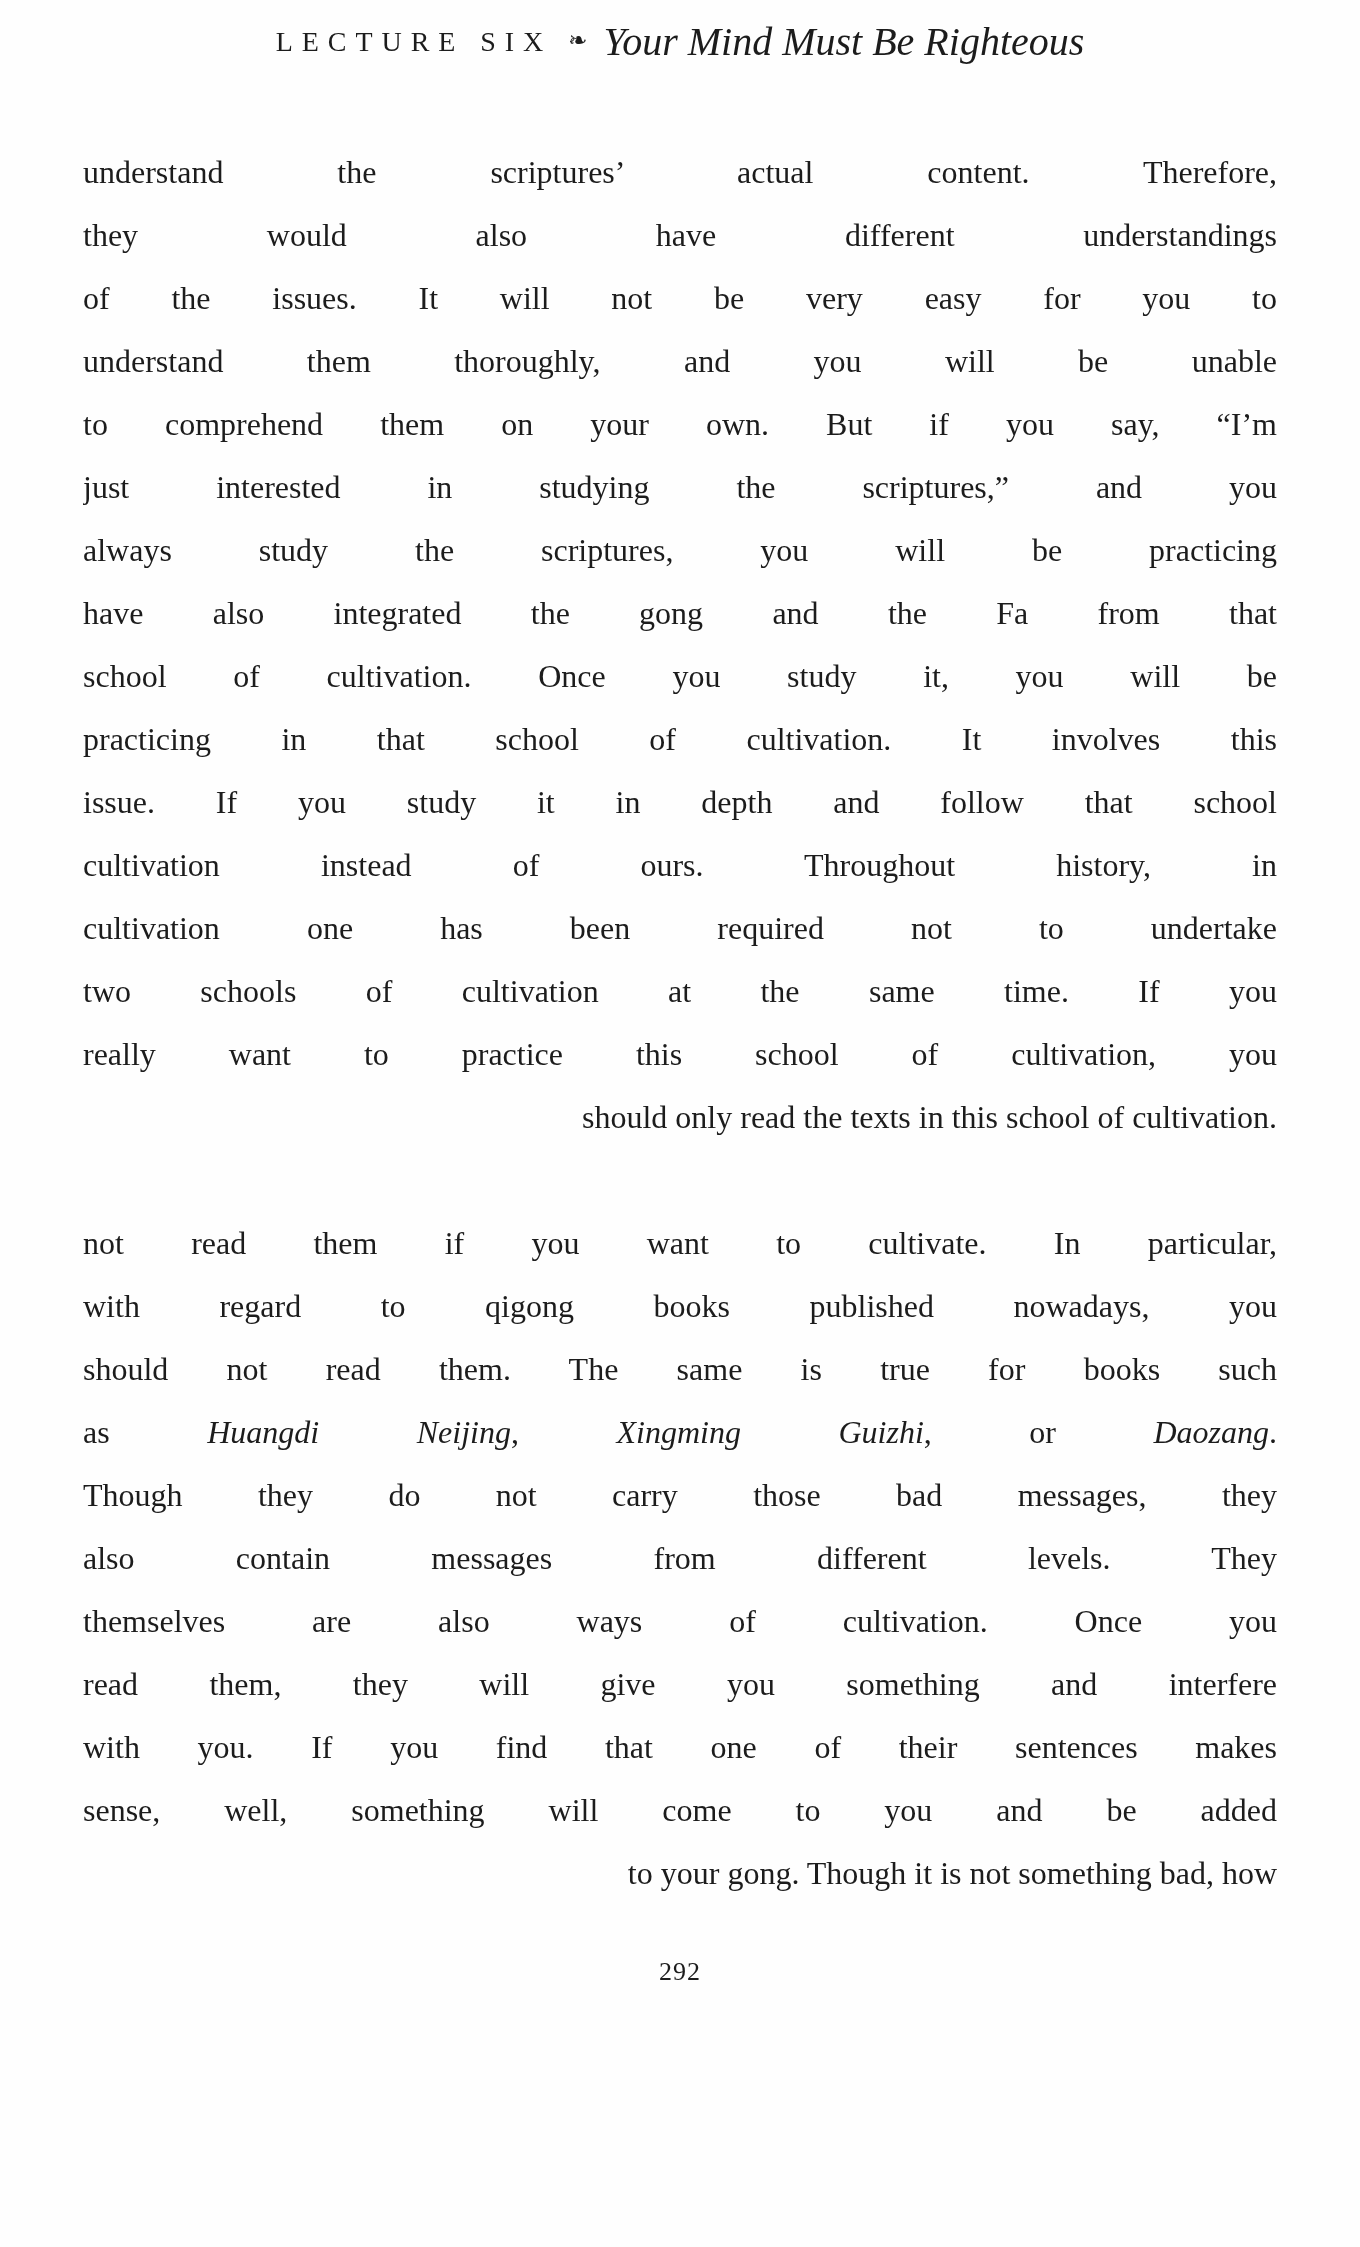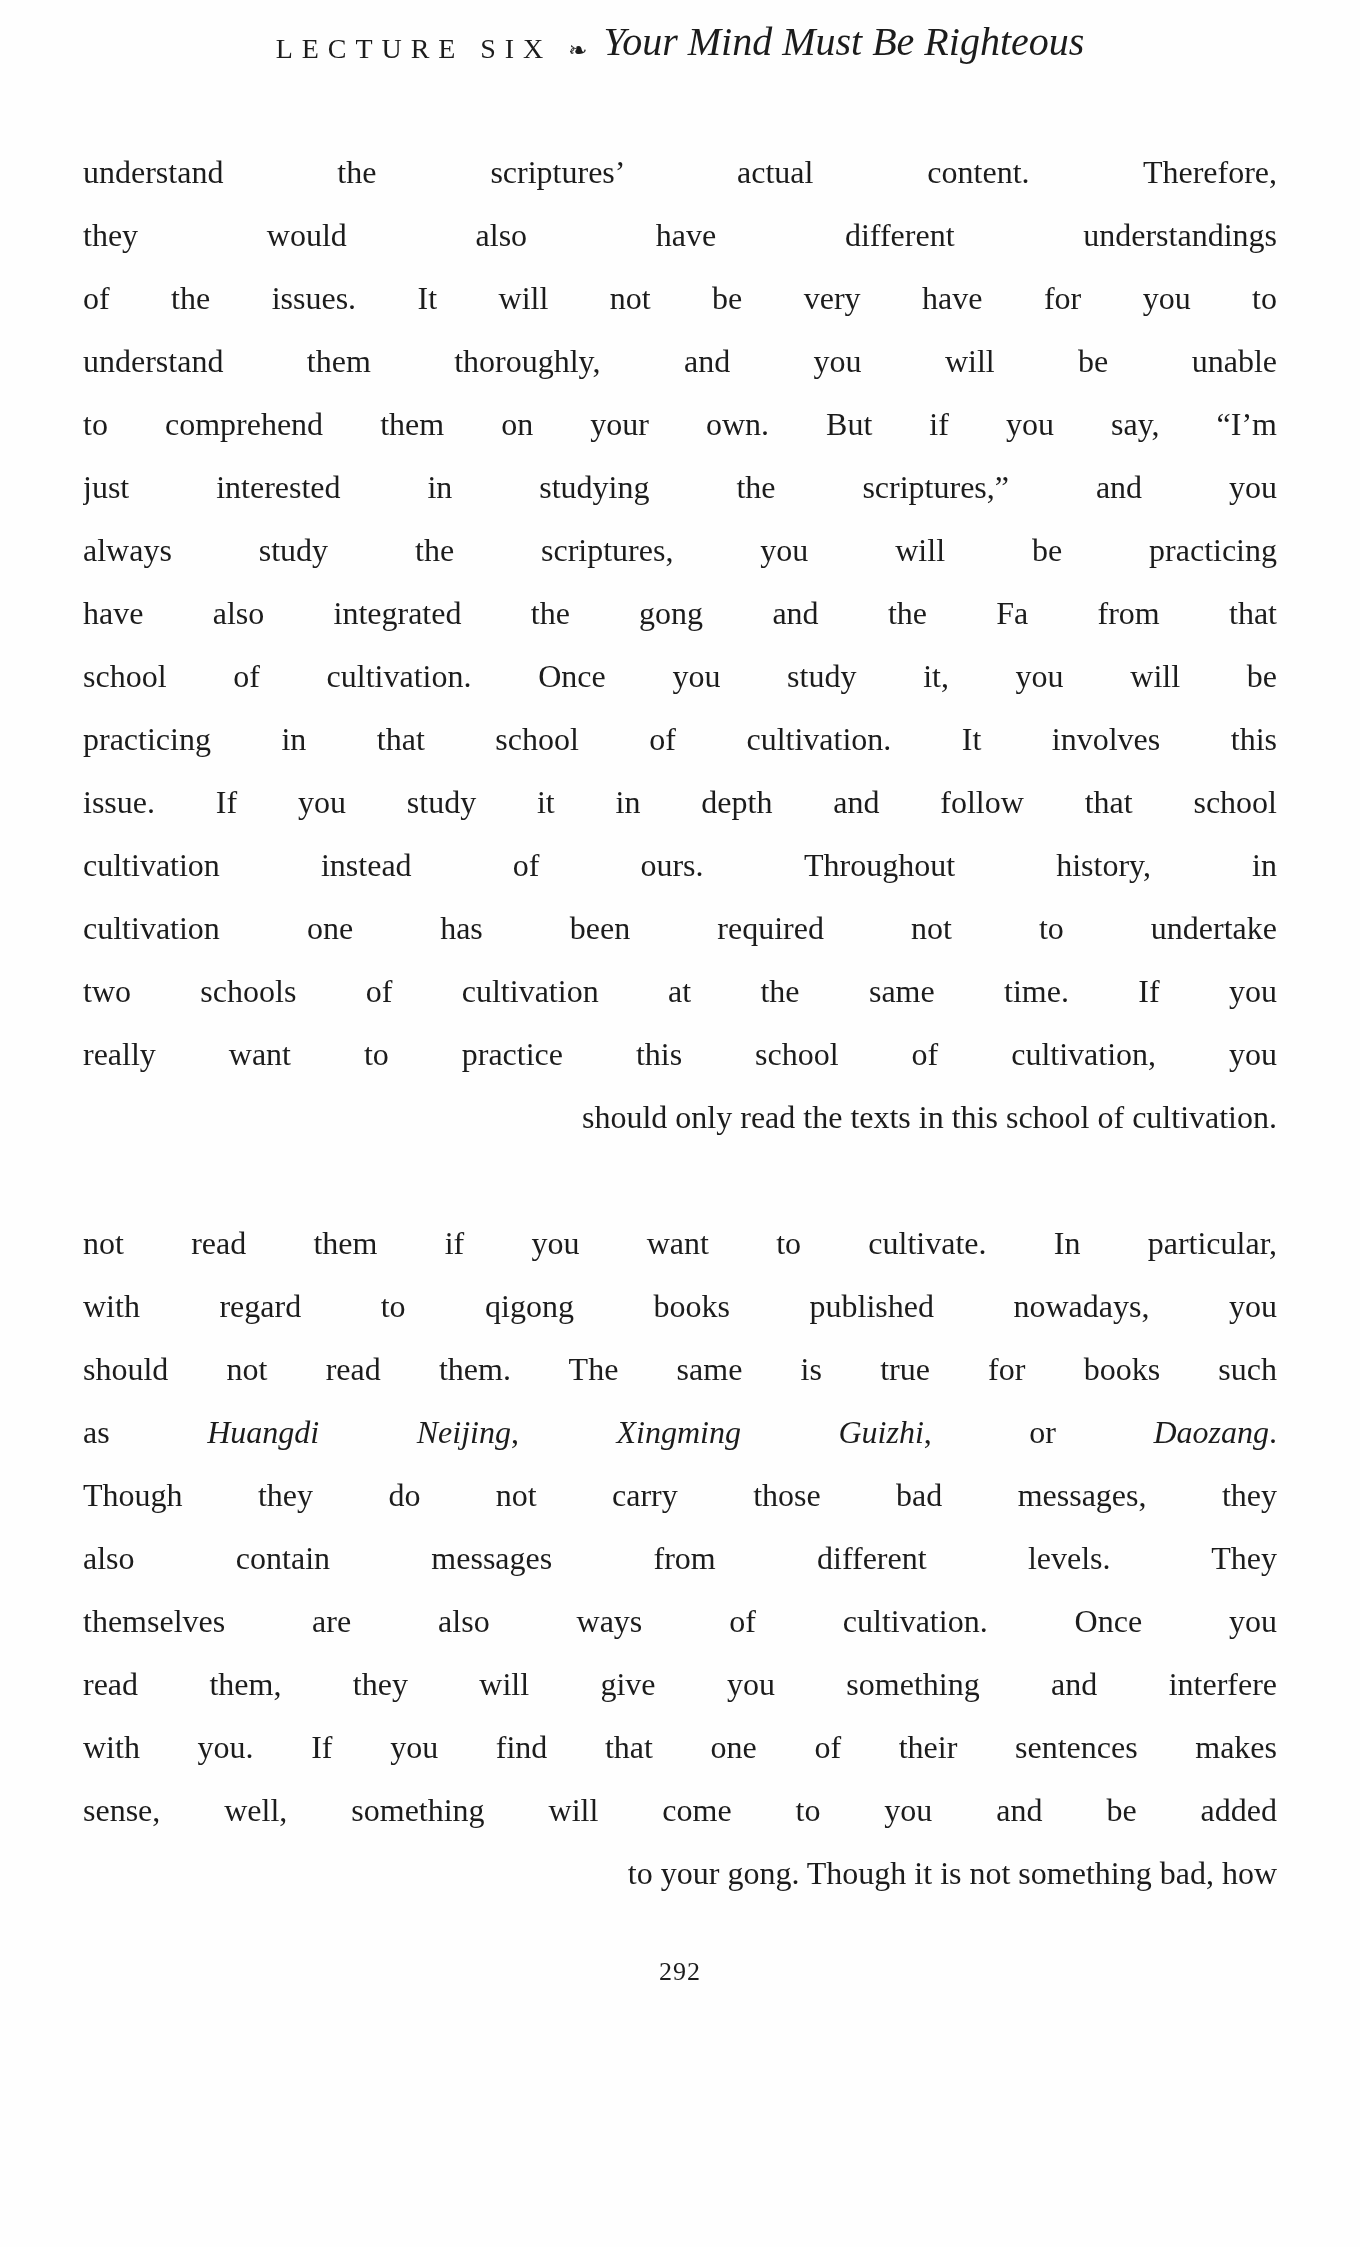--- a/index.html
+++ b/index.html
@@ -13,21 +13,21 @@
     height: 2247px;
     background: #fefefe;
     color: #1c1c1c;
     font-family: "Liberation Serif", "DejaVu Serif", serif;
     box-sizing: border-box;
     overflow: hidden;
   }
   .running-header {
     display: flex;
     justify-content: center;
-    align-items: flex-end;
+    align-items: center;
     gap: 16px;
     padding-top: 18px;
   }
   .lecture-label {
     font-size: 28px;
     letter-spacing: 0.32em;
     white-space: nowrap;
   }
   .ornament {
     font-family: "DejaVu Sans", "DejaVu Serif", sans-serif;
@@ -75,21 +75,21 @@
   <div class="running-header">
     <span class="lecture-label">LECTURE SIX</span>
     <span class="ornament">❧</span>
     <span class="chapter-title">Your Mind Must Be Righteous</span>
   </div>
 
   <div class="body-text">
       <div class="paragraph">
         <div class="line justified"><span>understand the scriptures’ actual content. Therefore,</span></div>
         <div class="line justified"><span>they would also have different understandings</span></div>
-        <div class="line justified"><span>of the issues. It will not be very have for you to</span></div>
+        <div class="line justified"><span>of the issues. It will not be very easy for you to</span></div>
         <div class="line justified"><span>understand them thoroughly, and you will be unable</span></div>
         <div class="line justified"><span>to comprehend them on your own. But if you say, “I’m</span></div>
         <div class="line justified"><span>just interested in studying the scriptures,” and you</span></div>
         <div class="line justified"><span>always study the scriptures, you will be practicing</span></div>
         <div class="line justified"><span>have also integrated the gong and the Fa from that</span></div>
         <div class="line justified"><span>school of cultivation. Once you study it, you will be</span></div>
         <div class="line justified"><span>practicing in that school of cultivation. It involves this</span></div>
         <div class="line justified"><span>issue. If you study it in depth and follow that school</span></div>
         <div class="line justified"><span>cultivation instead of ours. Throughout history, in</span></div>
         <div class="line justified"><span>cultivation one has been required not to undertake</span></div>

